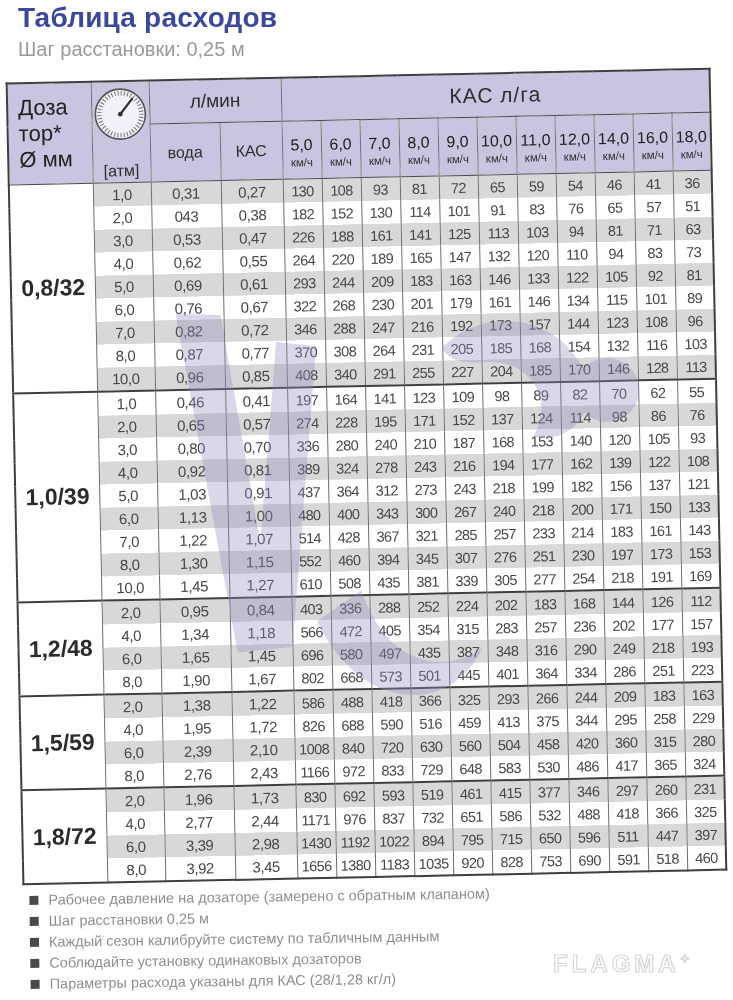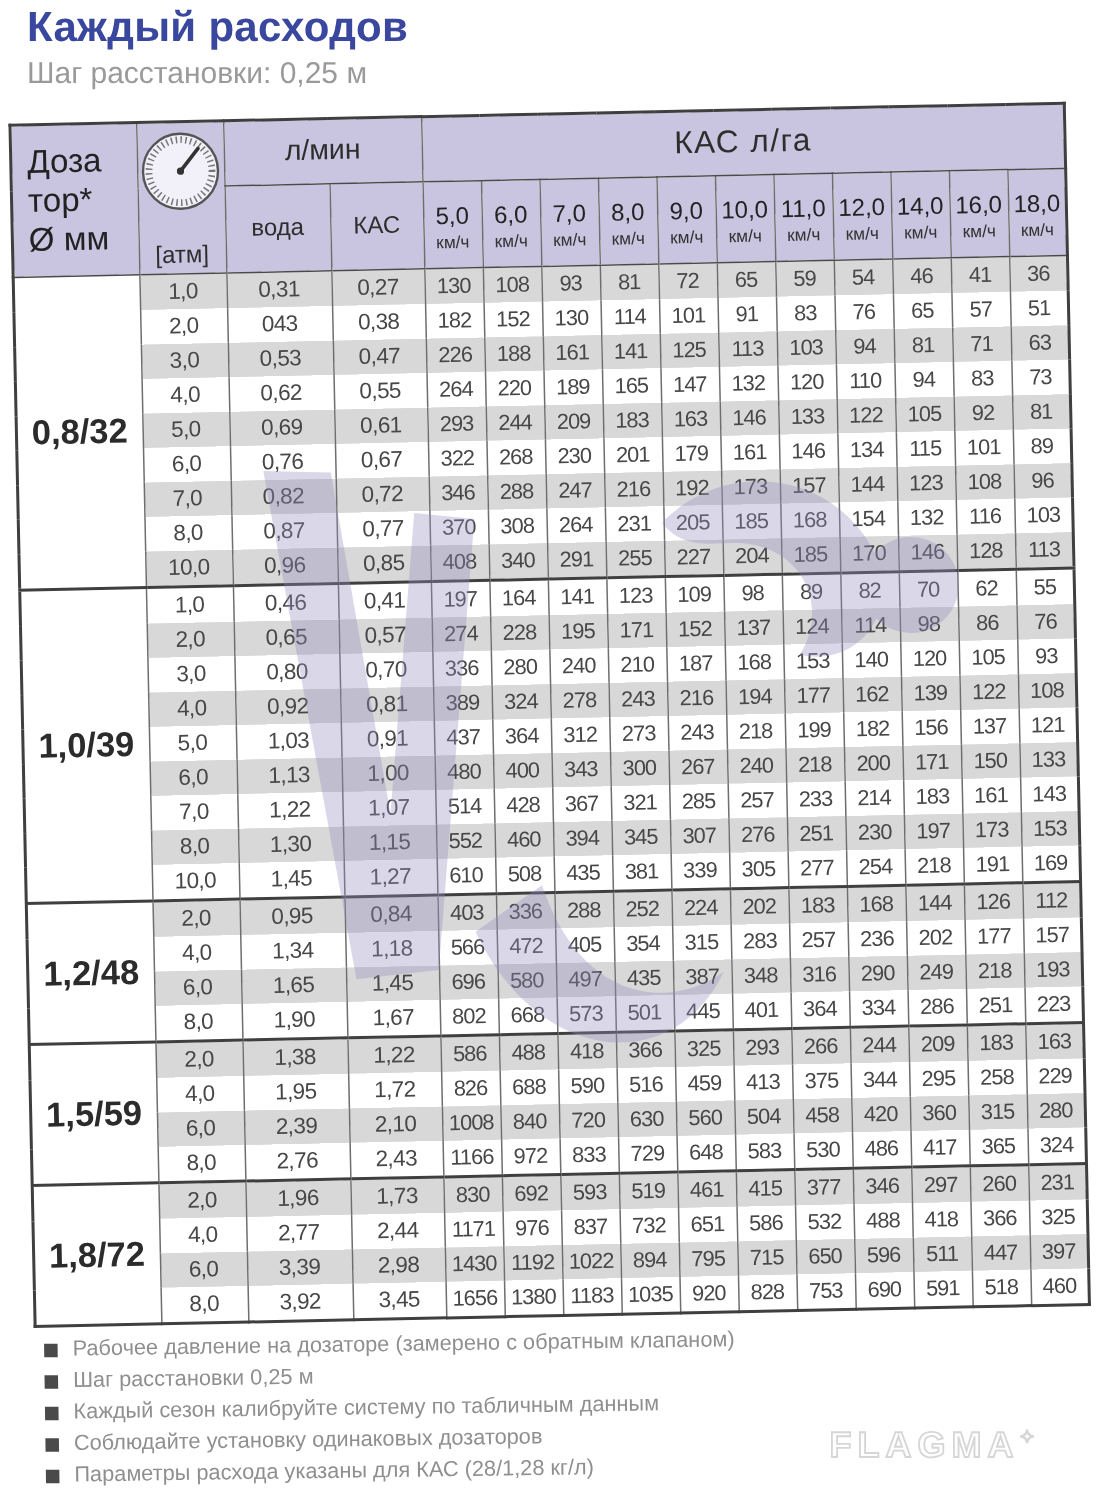--- a/index.html
+++ b/index.html
@@ -88,21 +88,21 @@
   .brand{
     position:absolute;left:553px;top:950px;
     font-size:24px;font-weight:bold;letter-spacing:4px;
     color:#ffffff;-webkit-text-stroke:1.2px #d6d6d6;
   }
   .brand .mark{font-size:12px;vertical-align:super;letter-spacing:0;}
 </style>
 </head>
 <body>
 
-<div class="page-title">Каждый расходов</div>
+<div class="page-title">Таблица расходов</div>
 <div class="page-subtitle">Шаг расстановки: 0,25 м</div>
 
 <div class="table-wrap">
   <table>
     <colgroup>
       <col style="width:84px">
         <col style="width:58px">
         <col style="width:70px">
         <col style="width:62px">
       <col style="width:39px">

